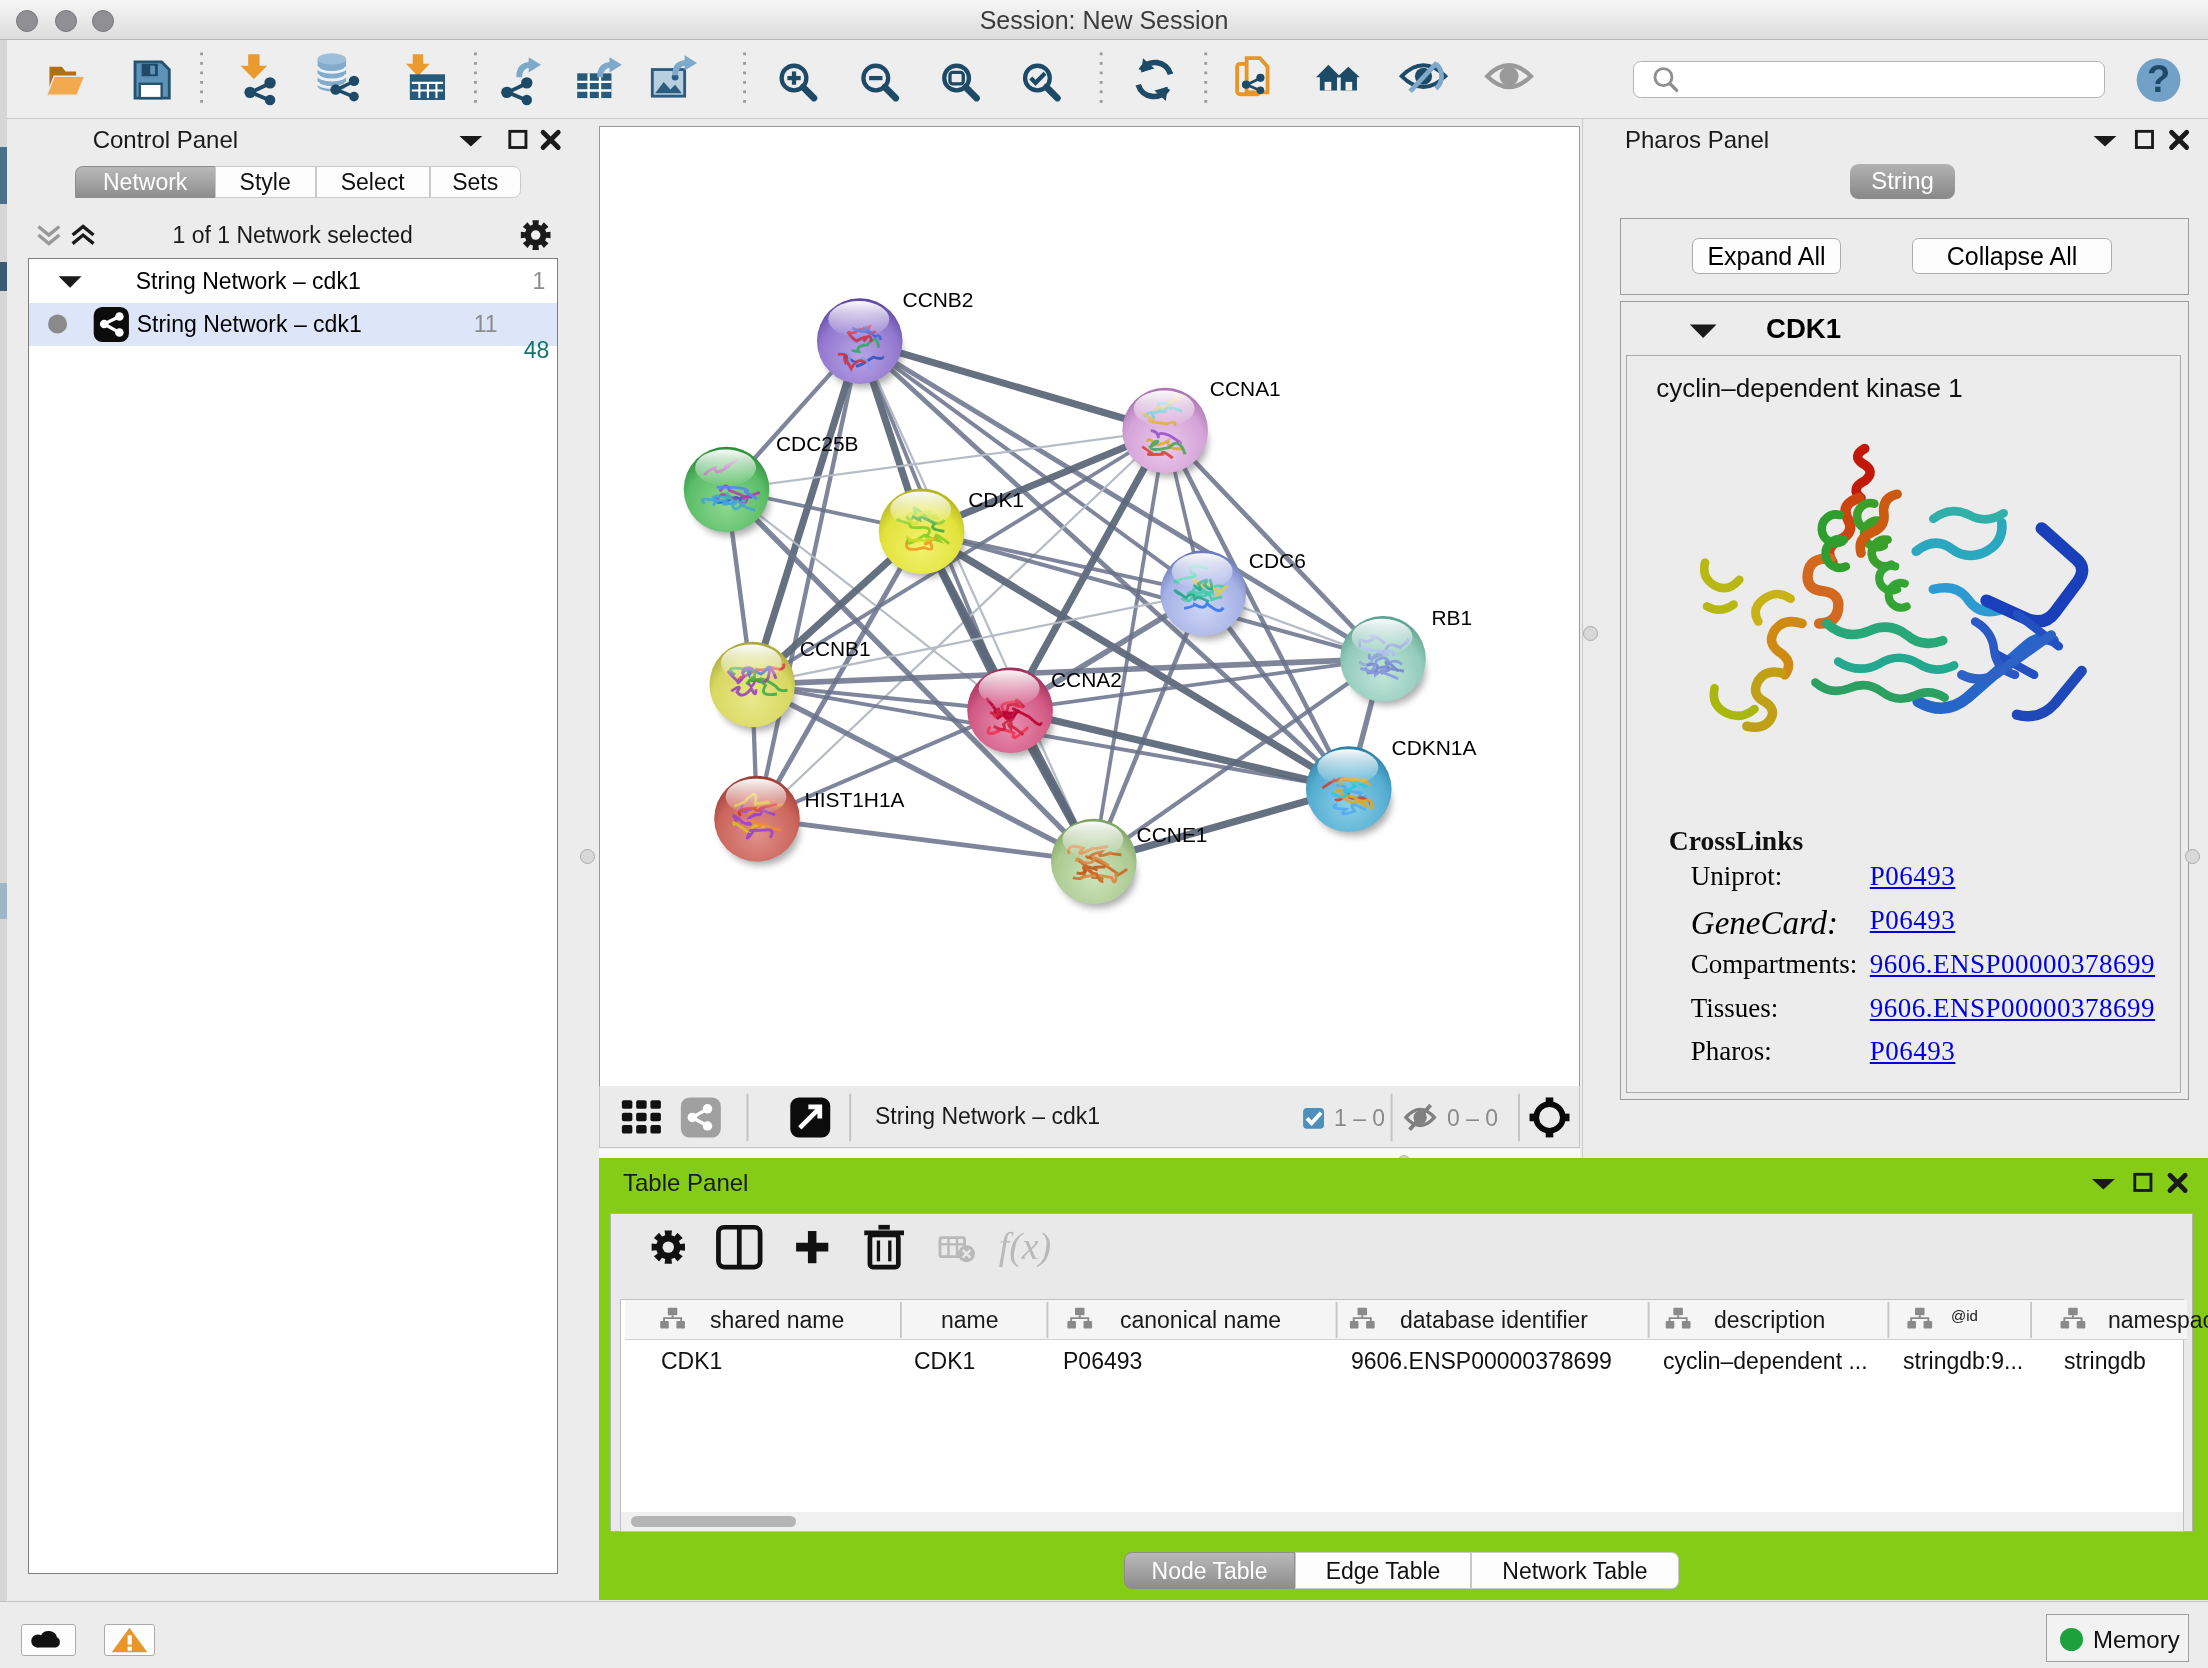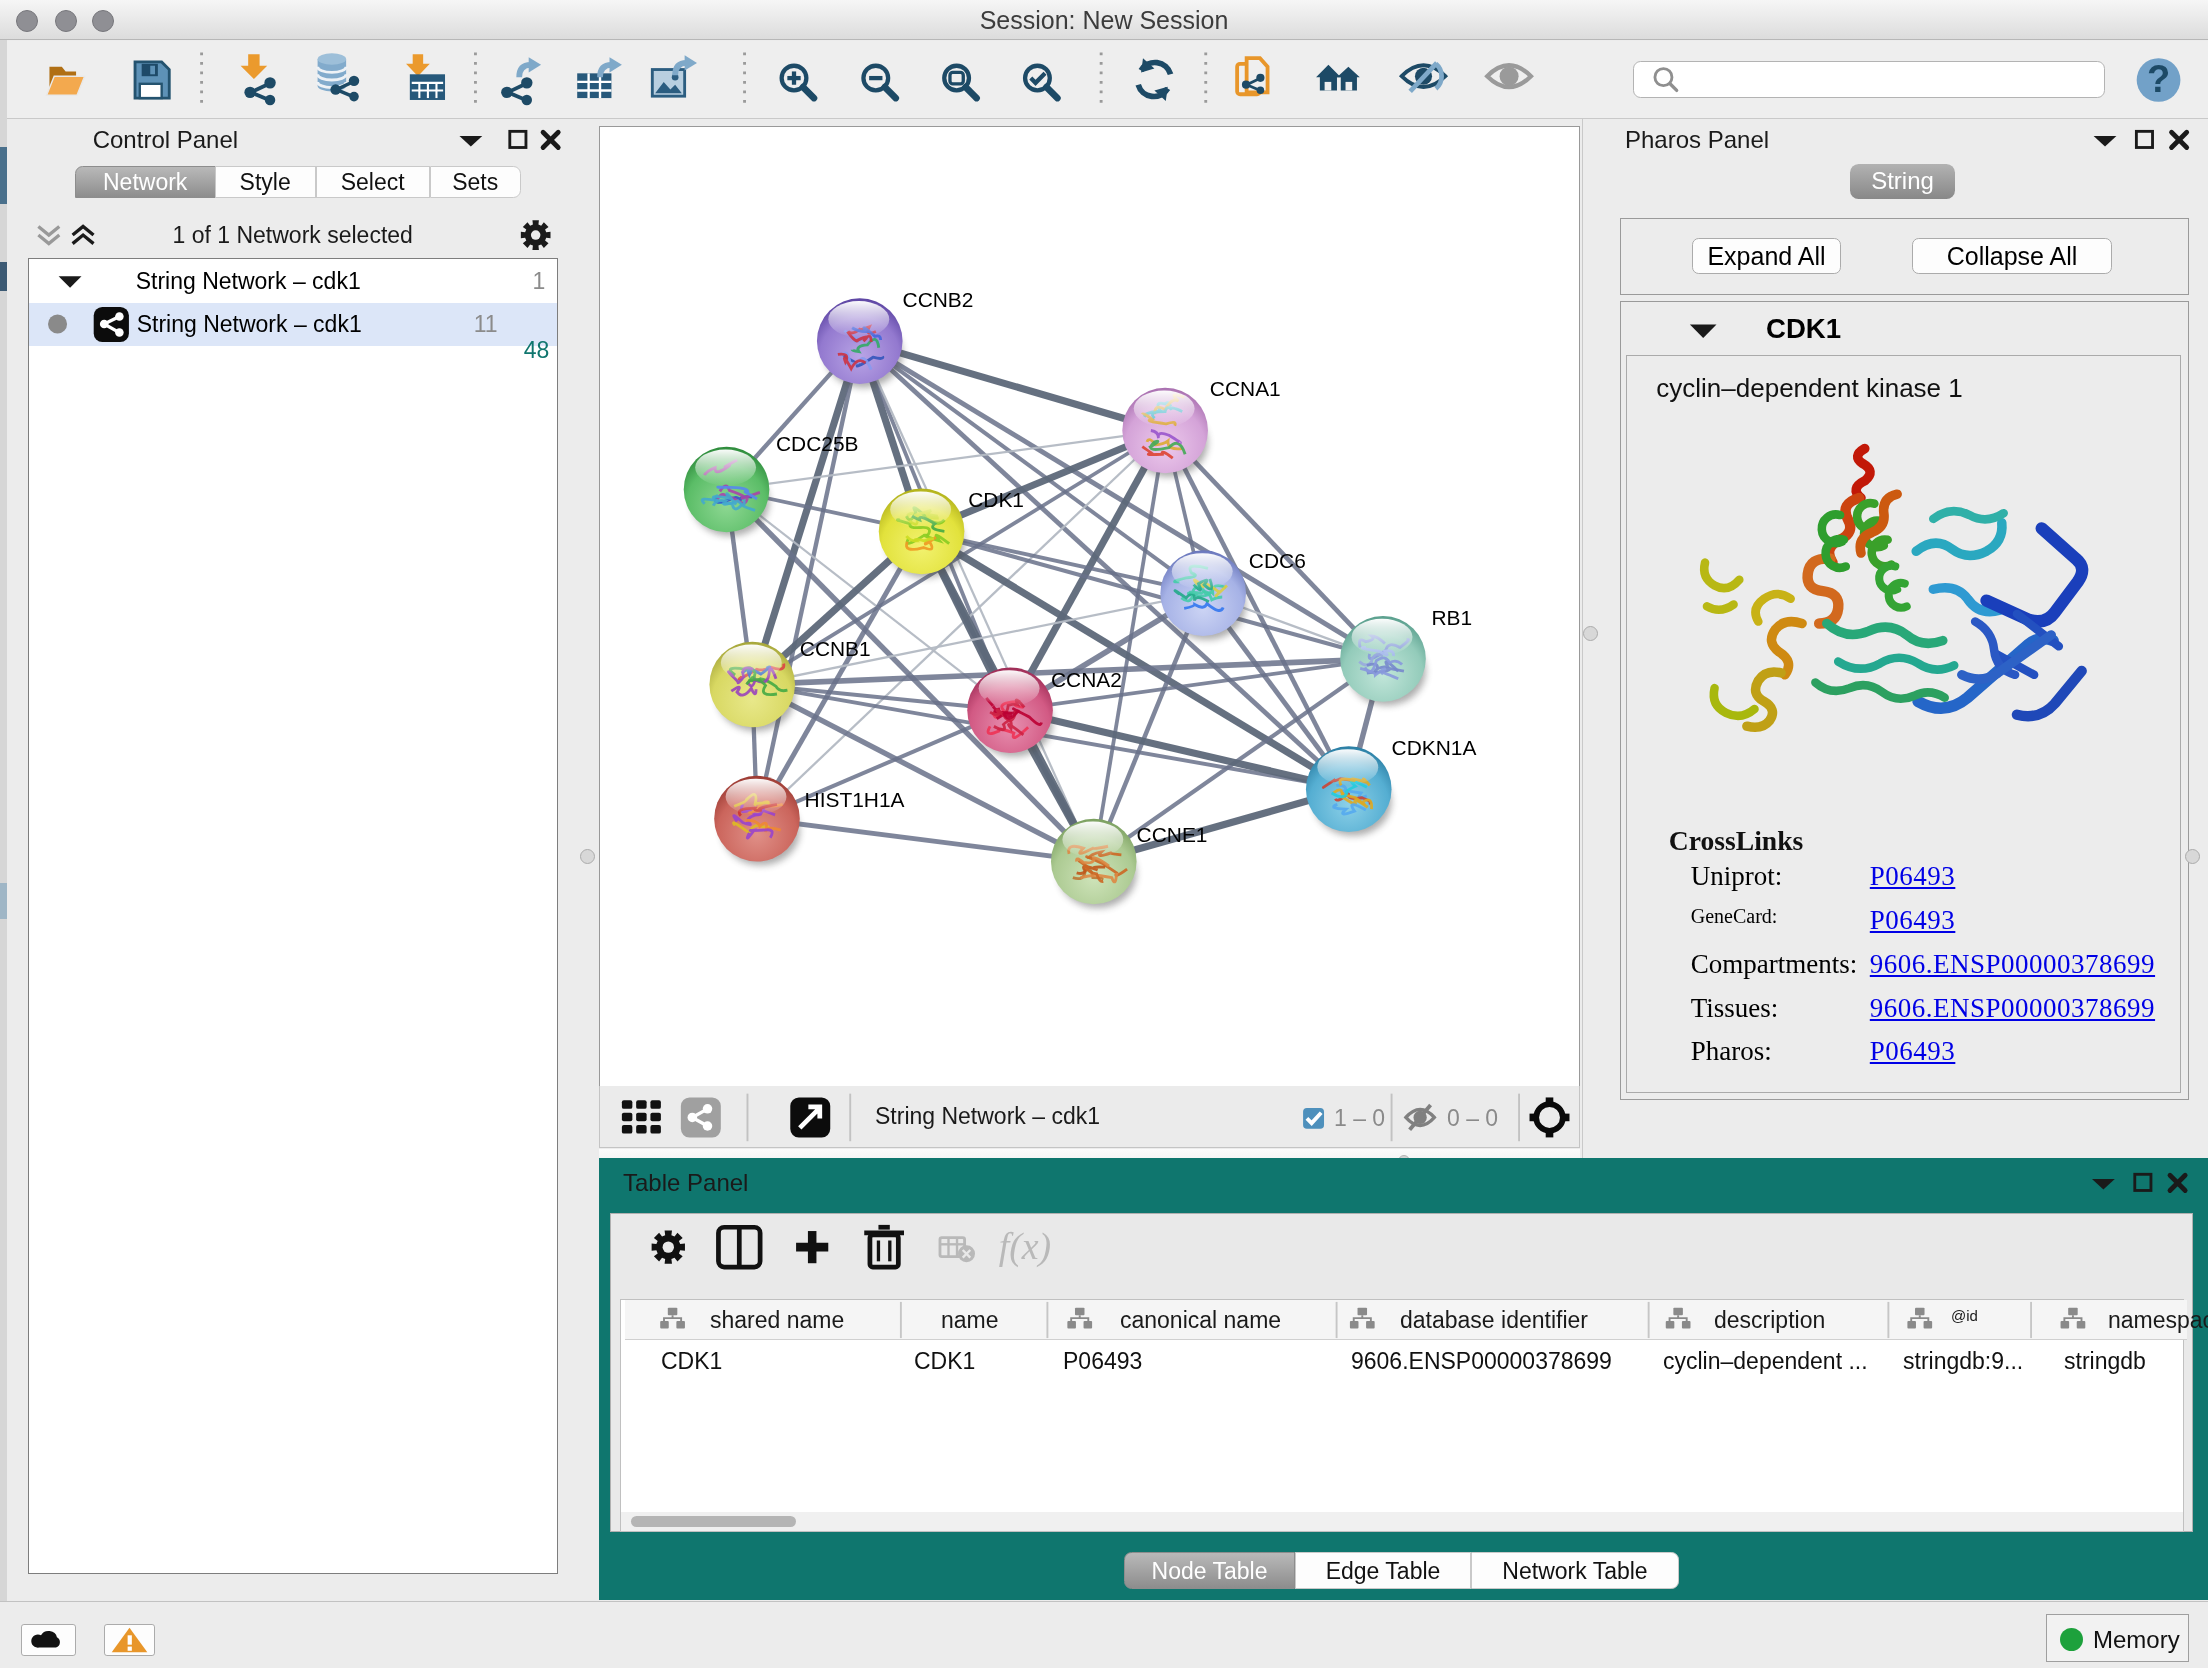--- a/index.html
+++ b/index.html
@@ -17,21 +17,21 @@
 .tabsel{background:linear-gradient(#b9b9b9,#8d8d8d);color:#fff;border:1px solid #8d8d8d;}
 #treebox{position:absolute;left:21px;top:139px;width:530px;height:1316px;background:#fff;border:1.9px solid #7d7d7d;}
 #netbar{position:absolute;left:21px;top:103px;width:530px;height:28.5px;font-size:23px;color:#1a1a1a;text-align:center;}
 
 #canvas{position:absolute;left:599px;top:126px;width:981px;height:961px;background:#ffffff;border:1px solid #999;}
 #netbbar{position:absolute;left:599px;top:1086px;width:981px;height:62px;background:#ebebeb;border:1px solid #c4c4c4;border-top:none;}
 #netstrip{position:absolute;left:599px;top:1149px;width:981px;height:23px;background:linear-gradient(#fbfbfb,#eeeeee);}
 
 #rpanel{position:absolute;left:1582px;top:119px;width:627px;height:1040px;background:#ececec;border-left:1px solid #c9c9c9;}
 
-#tpanel{position:absolute;left:599px;top:1158px;width:1609px;height:442px;background:#0f766e;}
+#tpanel{position:absolute;left:599px;top:1158px;width:1609px;height:442px;background:#84cc16;}
 
 #bbar{position:absolute;left:0;top:1601px;width:2208px;height:68px;background:#ececec;border-top:1px solid #c2c2c2;}
 .btn{background:#fdfdfd;border:1px solid #ababab;border-radius:6.7px;}
 a.lnk{color:#0000e6;text-decoration:underline;letter-spacing:0.5px;}
 </style>
 </head>
 <body>
 <div id="titlebar">
   <div class="tl" style="left:16px;"></div>
   <div class="tl" style="left:55px;"></div>
@@ -585,21 +585,21 @@
 <path d="M262,160 a13,13 0 1 1 -2,-24 m12,42 a13,13 0 1 1 -2,-24" stroke="#34a434" stroke-width="8.5"></path>
 <path d="M330,250 q20,10 38,-2 l56,-40" stroke="#2d62c6" stroke-width="10"></path>
 <path d="M388,292 q24,6 40,-12 l28,-34" stroke="#1f48b8" stroke-width="11"></path>
 <path d="M300,86 q18,-14 38,-4 q18,10 36,-2" stroke="#30b0a8" stroke-width="9"></path>
 </g>
 </svg>
       <div style="font-family:'Liberation Serif',serif;">
         <div style="position:absolute;left:42px;top:469px;font-size:27.6px;font-weight:bold;color:#111;">CrossLinks</div>
         <div style="position:absolute;left:64px;top:505px;font-size:27px;">Uniprot:</div>
         <a class="lnk" style="position:absolute;left:243px;top:505px;font-size:27px;">P06493</a>
-        <div style="position:absolute;left:64px;top:549px;font-size:20px;">GeneCard:</div>
+        <div style="position:absolute;left:64px;top:549px;font-size:33px;font-style:italic;">GeneCard:</div>
         <a class="lnk" style="position:absolute;left:243px;top:549px;font-size:27px;">P06493</a>
         <div style="position:absolute;left:64px;top:593px;font-size:27px;">Compartments:</div>
         <a class="lnk" style="position:absolute;left:243px;top:593px;font-size:27px;">9606.ENSP00000378699</a>
         <div style="position:absolute;left:64px;top:637px;font-size:27px;">Tissues:</div>
         <a class="lnk" style="position:absolute;left:243px;top:637px;font-size:27px;">9606.ENSP00000378699</a>
         <div style="position:absolute;left:64px;top:680px;font-size:27px;">Pharos:</div>
         <a class="lnk" style="position:absolute;left:243px;top:680px;font-size:27px;">P06493</a>
       </div>
     </div>
   </div>

